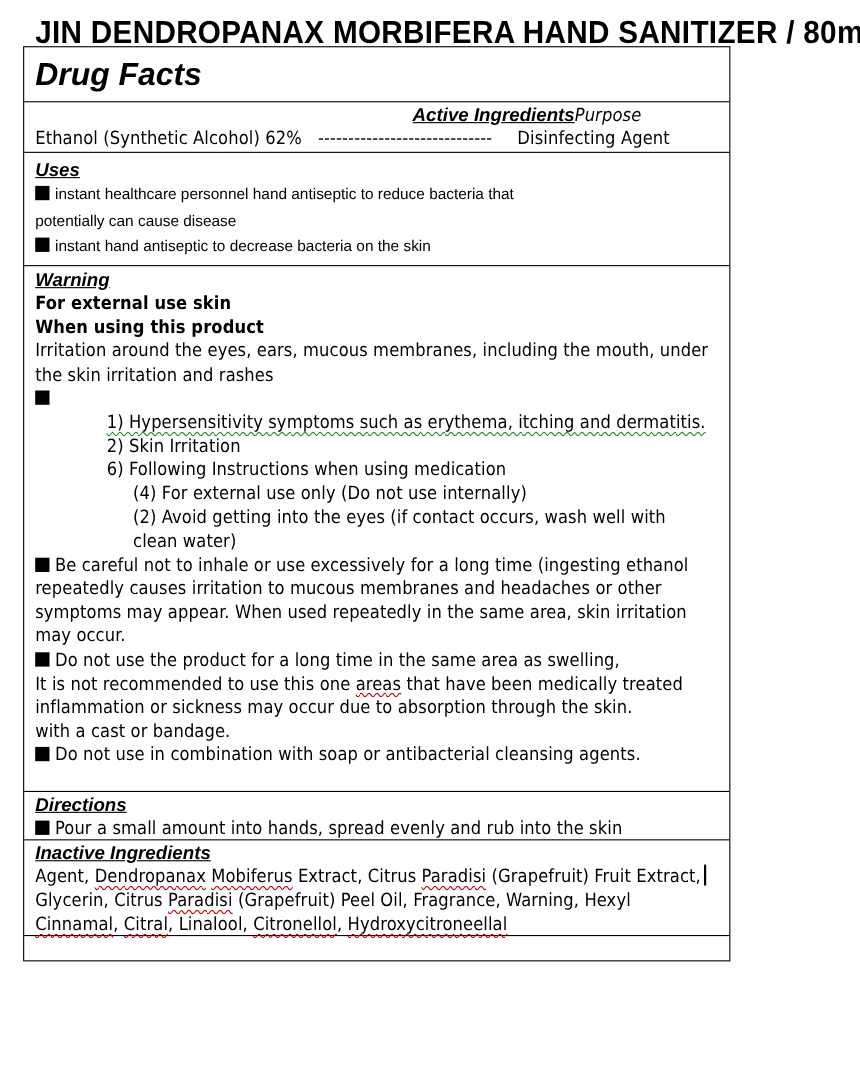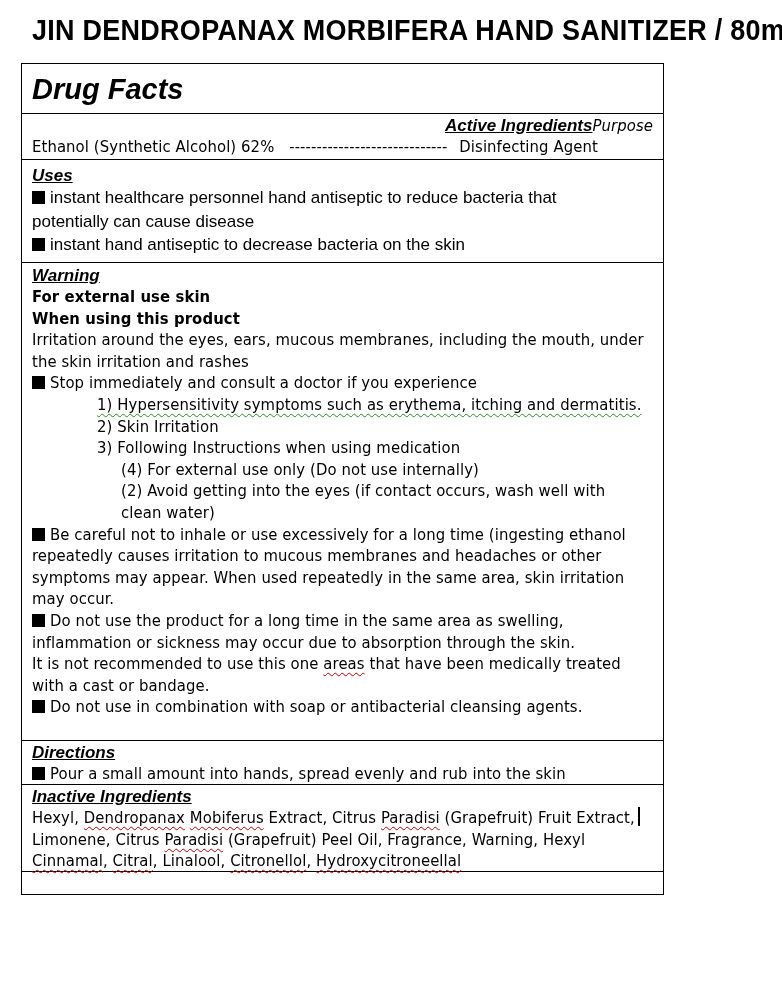--- a/index.html
+++ b/index.html
@@ -8,40 +8,40 @@
       font-family: "DejaVu Sans Condensed", "Liberation Sans Narrow", "Liberation Sans", sans-serif;
       color: #000;
     }
     .title {
       position: absolute; left: 32px; top: 14px;
       font-family: "Liberation Sans Narrow", "Liberation Sans", sans-serif;
       font-weight: bold; font-size: 29px; letter-spacing: 0.3px;
       white-space: nowrap; transform: scaleX(0.93); transform-origin: left top;
     }
     .panel {
-      position: absolute; left: 21px; top: 63px; width: 643px;
+      position: absolute; left: 21px; top: 42px; width: 643px;
       border: 1.5px solid #000; box-sizing: border-box;
     }
     .sec { border-bottom: 1.5px solid #000; padding: 0 10px; box-sizing: border-box; }
     .sec:last-child { border-bottom: none; }
     .df {
       height: 50px; font-family: "Liberation Sans", sans-serif;
       font-weight: bold; font-style: italic; font-size: 29px; line-height: 50px;
     }
     .hd {
       font-family: "Liberation Sans", sans-serif;
       font-weight: bold; font-style: italic; text-decoration: underline;
       font-size: 17px; line-height: 21px; display: inline-block;
     }
     .ln { font-size: 16.5px; line-height: 21.6px; white-space: nowrap; letter-spacing: 0.1px; }
     .bold { font-weight: bold; }
-    .arial { font-family: "Liberation Sans", sans-serif; font-size: 17px; line-height: 23.5px; }
+    .arial { font-family: "Liberation Sans", sans-serif; font-size: 14px; line-height: 23.5px; }
     .sq { display: inline-block; width: 13px; height: 13px; background: #000; margin-right: 5px; vertical-align: -1px; }
     .row2 { display: flex; justify-content: flex-end; }
-    .purpose { font-style: italic; }
+    .purpose { font-style: italic; margin-right: 70px; }
     .ind1 { padding-left: 65px; }
     .ind2 { padding-left: 89px; }
     .sp { text-decoration: underline wavy #c00000; text-decoration-thickness: 1px; text-underline-offset: 3px; }
     .gp { text-decoration: underline wavy #2a8a2a; text-decoration-thickness: 1px; text-underline-offset: 3px; }
     .cursor { display: inline-block; width: 2px; height: 19px; background: #000; vertical-align: -3px; margin-left: 3px; }
   </style>
 </head>
 <body>
 
 <div class="title">JIN DENDROPANAX MORBIFERA HAND SANITIZER / 80ml</div>
@@ -51,62 +51,62 @@
   <div class="sec df">Drug Facts</div>
 
   <div class="sec" style="height:46px;padding-top:1px">
     <div class="row2" style="height:21px">
       <span class="hd">Active Ingredients</span>
       <span class="ln purpose">Purpose</span>
     </div>
     <div class="ln">
       <span>Ethanol (Synthetic Alcohol) 62%</span>
       <span style="margin-left:10px">-----------------------------</span>
-      <span style="margin-left:7px">Disinfecting Agent</span>
+      <span style="margin-left:18px">Disinfecting Agent</span>
     </div>
   </div>
 
   <div class="sec" style="height:103px;padding-top:5px">
     <span class="hd">Uses</span>
     <div class="arial"><span class="sq"></span><span>instant healthcare personnel hand antiseptic to reduce bacteria that</span></div>
     <div class="arial">potentially can cause disease</div>
     <div class="arial"><span class="sq"></span><span>instant hand antiseptic to decrease bacteria on the skin</span></div>
   </div>
 
   <div class="sec" style="height:478px;padding-top:2px">
     <span class="hd">Warning</span>
     <div class="ln bold">For external use skin</div>
     <div class="ln bold">When using this product</div>
     <div class="ln">Irritation around the eyes, ears, mucous membranes, including the mouth, under</div>
     <div class="ln">the skin irritation and rashes</div>
-    <div class="ln"><span class="sq"></span><span>Stop immediately and consult a doctor if you experience</span></div>
+    <div class="ln"><span class="sq"></span></div>
     <div class="ln ind1"><span class="gp">1) Hypersensitivity symptoms such as erythema, itching and dermatitis.</span></div>
     <div class="ln ind1">2) Skin Irritation</div>
-    <div class="ln ind1">3) Following Instructions when using medication</div>
+    <div class="ln ind1">6) Following Instructions when using medication</div>
     <div class="ln ind2">(4) For external use only (Do not use internally)</div>
     <div class="ln ind2">(2) Avoid getting into the eyes (if contact occurs, wash well with</div>
     <div class="ln ind2">clean water)</div>
     <div class="ln"><span class="sq"></span><span>Be careful not to inhale or use excessively for a long time (ingesting ethanol</span></div>
     <div class="ln">repeatedly causes irritation  to mucous membranes and headaches or other</div>
     <div class="ln">symptoms may appear. When used repeatedly in the same area, skin irritation</div>
     <div class="ln">may occur.</div>
     <div class="ln"><span class="sq"></span><span>Do not use the product for a long time in the same area as swelling,</span></div>
+    <div class="ln"><span>It is not recommended to use this one</span> <span class="sp">areas</span> <span>that have been medically treated</span></div>
     <div class="ln">inflammation or sickness may occur due to absorption through the skin.</div>
-    <div class="ln"><span>It is not recommended to use this one</span> <span class="sp">areas</span> <span>that have been medically treated</span></div>
     <div class="ln">with a cast or bandage.</div>
     <div class="ln"><span class="sq"></span><span>Do not use in combination with soap or antibacterial cleansing agents.</span></div>
   </div>
 
   <div class="sec" style="height:44px;padding-top:1px">
     <span class="hd">Directions</span>
     <div class="ln"><span class="sq"></span><span>Pour a small amount into hands, spread evenly and rub into the skin</span></div>
   </div>
 
 
   <div class="sec" style="height:87px;padding-top:1px">
     <span class="hd">Inactive Ingredients</span>
-    <div class="ln"><span>Hexyl, </span><span class="sp">Dendropanax</span><span> </span><span class="sp">Mobiferus</span><span> Extract, Citrus </span><span class="sp">Paradisi</span><span> (Grapefruit) Fruit Extract,</span><span class="cursor"></span></div>
-    <div class="ln"><span>Limonene, Citrus </span><span class="sp">Paradisi</span><span> (Grapefruit) Peel Oil, Fragrance, Warning, Hexyl</span></div>
+    <div class="ln"><span>Agent, </span><span class="sp">Dendropanax</span><span> </span><span class="sp">Mobiferus</span><span> Extract, Citrus </span><span class="sp">Paradisi</span><span> (Grapefruit) Fruit Extract,</span><span class="cursor"></span></div>
+    <div class="ln"><span>Glycerin, Citrus </span><span class="sp">Paradisi</span><span> (Grapefruit) Peel Oil, Fragrance, Warning, Hexyl</span></div>
     <div class="ln"><span class="sp">Cinnamal</span><span>, </span><span class="sp">Citral</span><span>, Linalool, </span><span class="sp">Citronellol</span><span>, </span><span class="sp">Hydroxycitroneellal</span></div>
   </div>
 
   <div class="sec" style="height:22px"></div>
 </div>
 
 </body></html>

